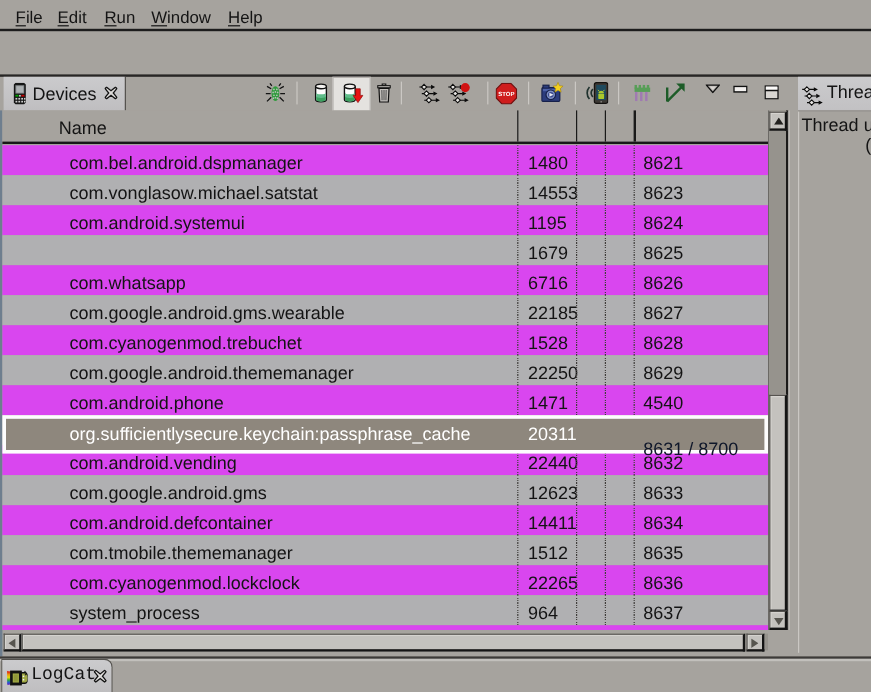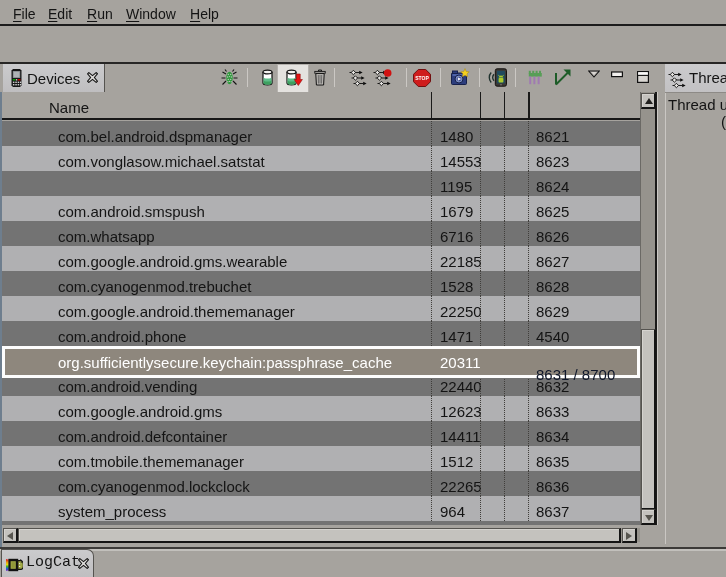--- a/index.html
+++ b/index.html
@@ -18,21 +18,21 @@
 .tsep{top:68px;width:1px;height:19px;background:#cbc8c4;}
 
 #toggled{left:277px;top:64px;width:30px;height:27px;background:#e4e2df;border:1px solid #b5b2ae;}
 
 
 #hdr{left:2px;top:92px;width:638px;height:26px;background:#a6a39e;border-bottom:2px solid #171717;}
 #hdr .nm{position:absolute;left:8px;top:7px;font-size:15px;margin-left:39px;}
 .hsep{position:absolute;top:0;width:1.5px;height:26px;background:#1a1a19;}
 #rows{left:2px;top:121px;width:639px;}
 .row{position:absolute;left:0;width:638px;height:25px;font-size:15px;}
-.rl{background:#737373;}
+.rl{background:#d946ef;}
 .rd{background:#b0b0b2;}
 .row .n{position:absolute;left:56px;top:7px;}
 .row .p{position:absolute;left:438px;top:7px;}
 .row .q{position:absolute;left:534px;top:7px;}
 .dot{position:absolute;top:0;width:1px;height:25px;
   background-image:repeating-linear-gradient(to bottom,#403e3b 0,#403e3b 1px,transparent 1px,transparent 2px);}
 
 #selrow{left:2px;top:346px;width:638px;height:32px;background:#fdfdfd;}
 #selrow .fill{position:absolute;left:3px;top:3px;width:632px;height:26px;background:#8e877d;}
 #selrow .n{position:absolute;left:56px;top:8px;font-size:15px;color:#fff;}
@@ -256,29 +256,29 @@
     <div class="row rd" style="top:25px">
     <span class="n">com.vonglasow.michael.satstat</span>
       <span class="p">14553</span>
       <span class="q">8623</span>
     <div class="dot" style="left:428.5px"></div>
       <div class="dot" style="left:477.5px"></div>
     <div class="dot" style="left:501.5px"></div>
       <div class="dot" style="left:526px"></div>
     </div>
     <div class="row rl" style="top:50px">
+    <span class="n">com.android.systemui</span>
       <span class="p">1195</span>
       <span class="q">8624</span>
     <div class="dot" style="left:428.5px"></div>
       <div class="dot" style="left:477.5px"></div>
     <div class="dot" style="left:501.5px"></div>
       <div class="dot" style="left:526px"></div>
     </div>
     <div class="row rd" style="top:75px">
-    <span class="n">com.android.smspush</span>
       <span class="p">1679</span>
       <span class="q">8625</span>
     <div class="dot" style="left:428.5px"></div>
       <div class="dot" style="left:477.5px"></div>
     <div class="dot" style="left:501.5px"></div>
       <div class="dot" style="left:526px"></div>
     </div>
     <div class="row rl" style="top:100px">
     <span class="n">com.whatsapp</span>
       <span class="p">6716</span>

